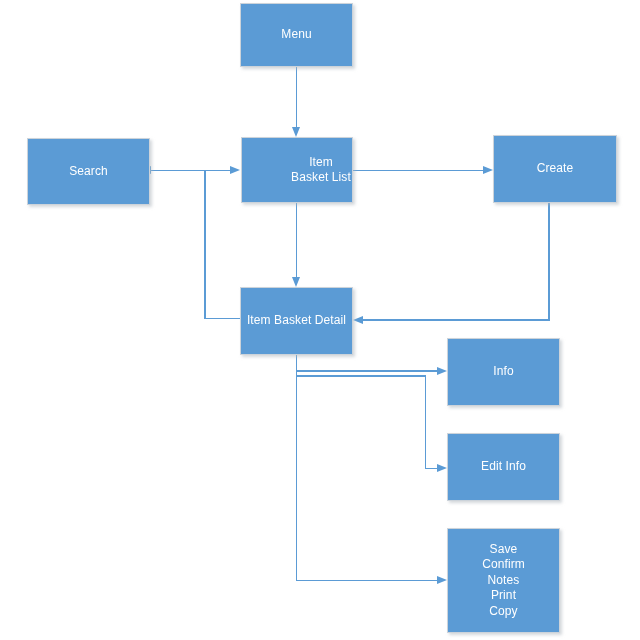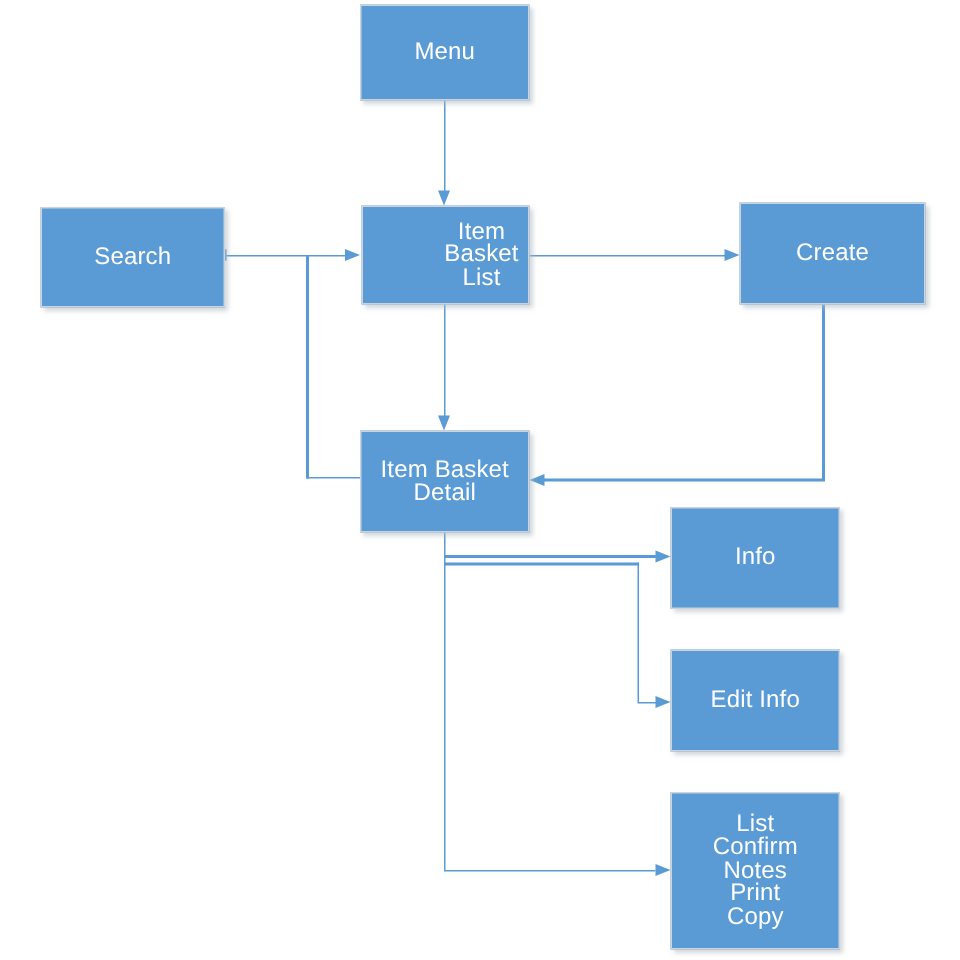--- a/index.html
+++ b/index.html
@@ -19,21 +19,21 @@
     position: absolute;
     background: #5b9bd5;
     border: 1px solid #ccd3da;
     box-shadow: 2px 2px 3px rgba(176, 184, 192, 0.55);
     color: #ffffff;
     display: flex;
     flex-direction: column;
     align-items: center;
     justify-content: center;
     text-align: center;
-    font-size: 16px;
+    font-size: 12px;
     line-height: 15.5px;
     box-sizing: border-box;
     letter-spacing: 0.1px;
   }
   .hline, .vline {
     position: absolute;
     background: #5b9bd5;
   }
   .hline { height: 1.5px; }
   .vline { width: 1.5px; }
@@ -145,20 +145,20 @@
 
   <div class="node" id="node-info">
     <span>Info</span>
   </div>
 
   <div class="node" id="node-edit">
     <span>Edit Info</span>
   </div>
 
   <div class="node" id="node-actions">
-    <span>List</span>
+    <span>Save</span>
     <span>Confirm</span>
     <span>Notes</span>
     <span>Print</span>
     <span>Copy</span>
   </div>
 
 </div>
 
 </body></html>

